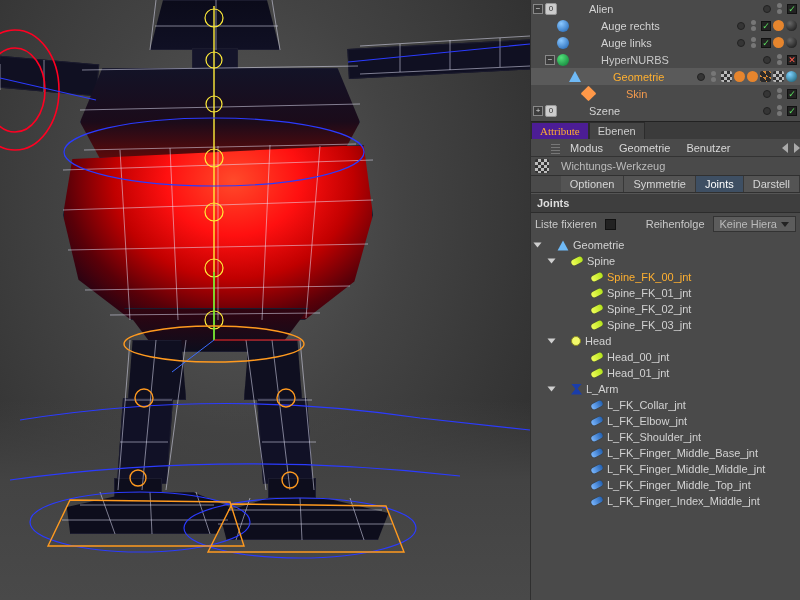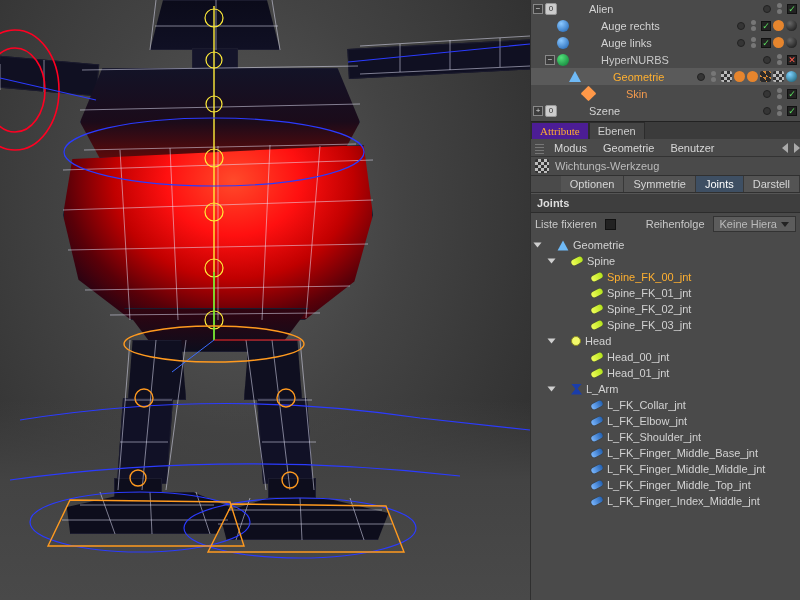--- a/index.html
+++ b/index.html
@@ -128,30 +128,30 @@
 
   
   .am { flex:1; display:flex; flex-direction:column; background:#4a4a4a; }
   .tabs { display:flex; align-items:flex-end; height:18px; background:#3b3b3b;
           border-top:1px solid #222; }
   .tab { padding:2px 8px; font-size:11px; background:#444; color:#ccc;
          border:1px solid #2c2c2c; border-bottom:none; margin-right:0;
          cursor:pointer;}
   .tab.active { background:#4c1d95; color:#ffb030;font-family:Liberation Serif, serif; }
   .menubar { display:flex; align-items:center; height:18px; background:#4a4a4a;
-             border-bottom:1px solid #333; padding-left:4px; gap:4px; }
+             border-bottom:1px solid #333; padding-left:20px; gap:4px; }
   .menubar .grip { width:9px;height:12px;
       background: repeating-linear-gradient(0deg,#777,#777 1px,#4a4a4a 1px,#4a4a4a 3px);}
   .menubar span.m { padding:0 6px; color:#d8d8d8; cursor:pointer; }
   .menubar .arrL, .menubar .arrR { width:0;height:0;border-top:5px solid transparent;
       border-bottom:5px solid transparent; cursor:pointer;}
   .menubar .arrL { border-right:6px solid #aaa; }
   .menubar .arrR { border-left:6px solid #aaa; margin-left:2px; }
   .toolrow { display:flex; align-items:center; height:18px; padding-left:4px;
-             background:#4a4a4a; gap:6px; }
+             background:#4a4a4a; gap:12px; }
   .subtabs { display:flex; height:18px; border-top:1px solid #303030;
              border-bottom:1px solid #303030;justify-content:flex-end; }
   .subtab { padding:2px 9px; font-size:11px; background:#545454; color:#d6d6d6;
             border-right:1px solid #383838; cursor:pointer;}
   .subtab.active { background:#3e4f63; color:#fff; }
   .section-hdr { background:#3e3e3e; font-weight:bold; color:#ddd;
                  padding:3px 6px; border-bottom:1px solid #2c2c2c;
                  border-top:1px solid #555; }
   .form-row { display:flex; align-items:center; padding:3px 4px; gap:8px;
               background:#4a4a4a; }

